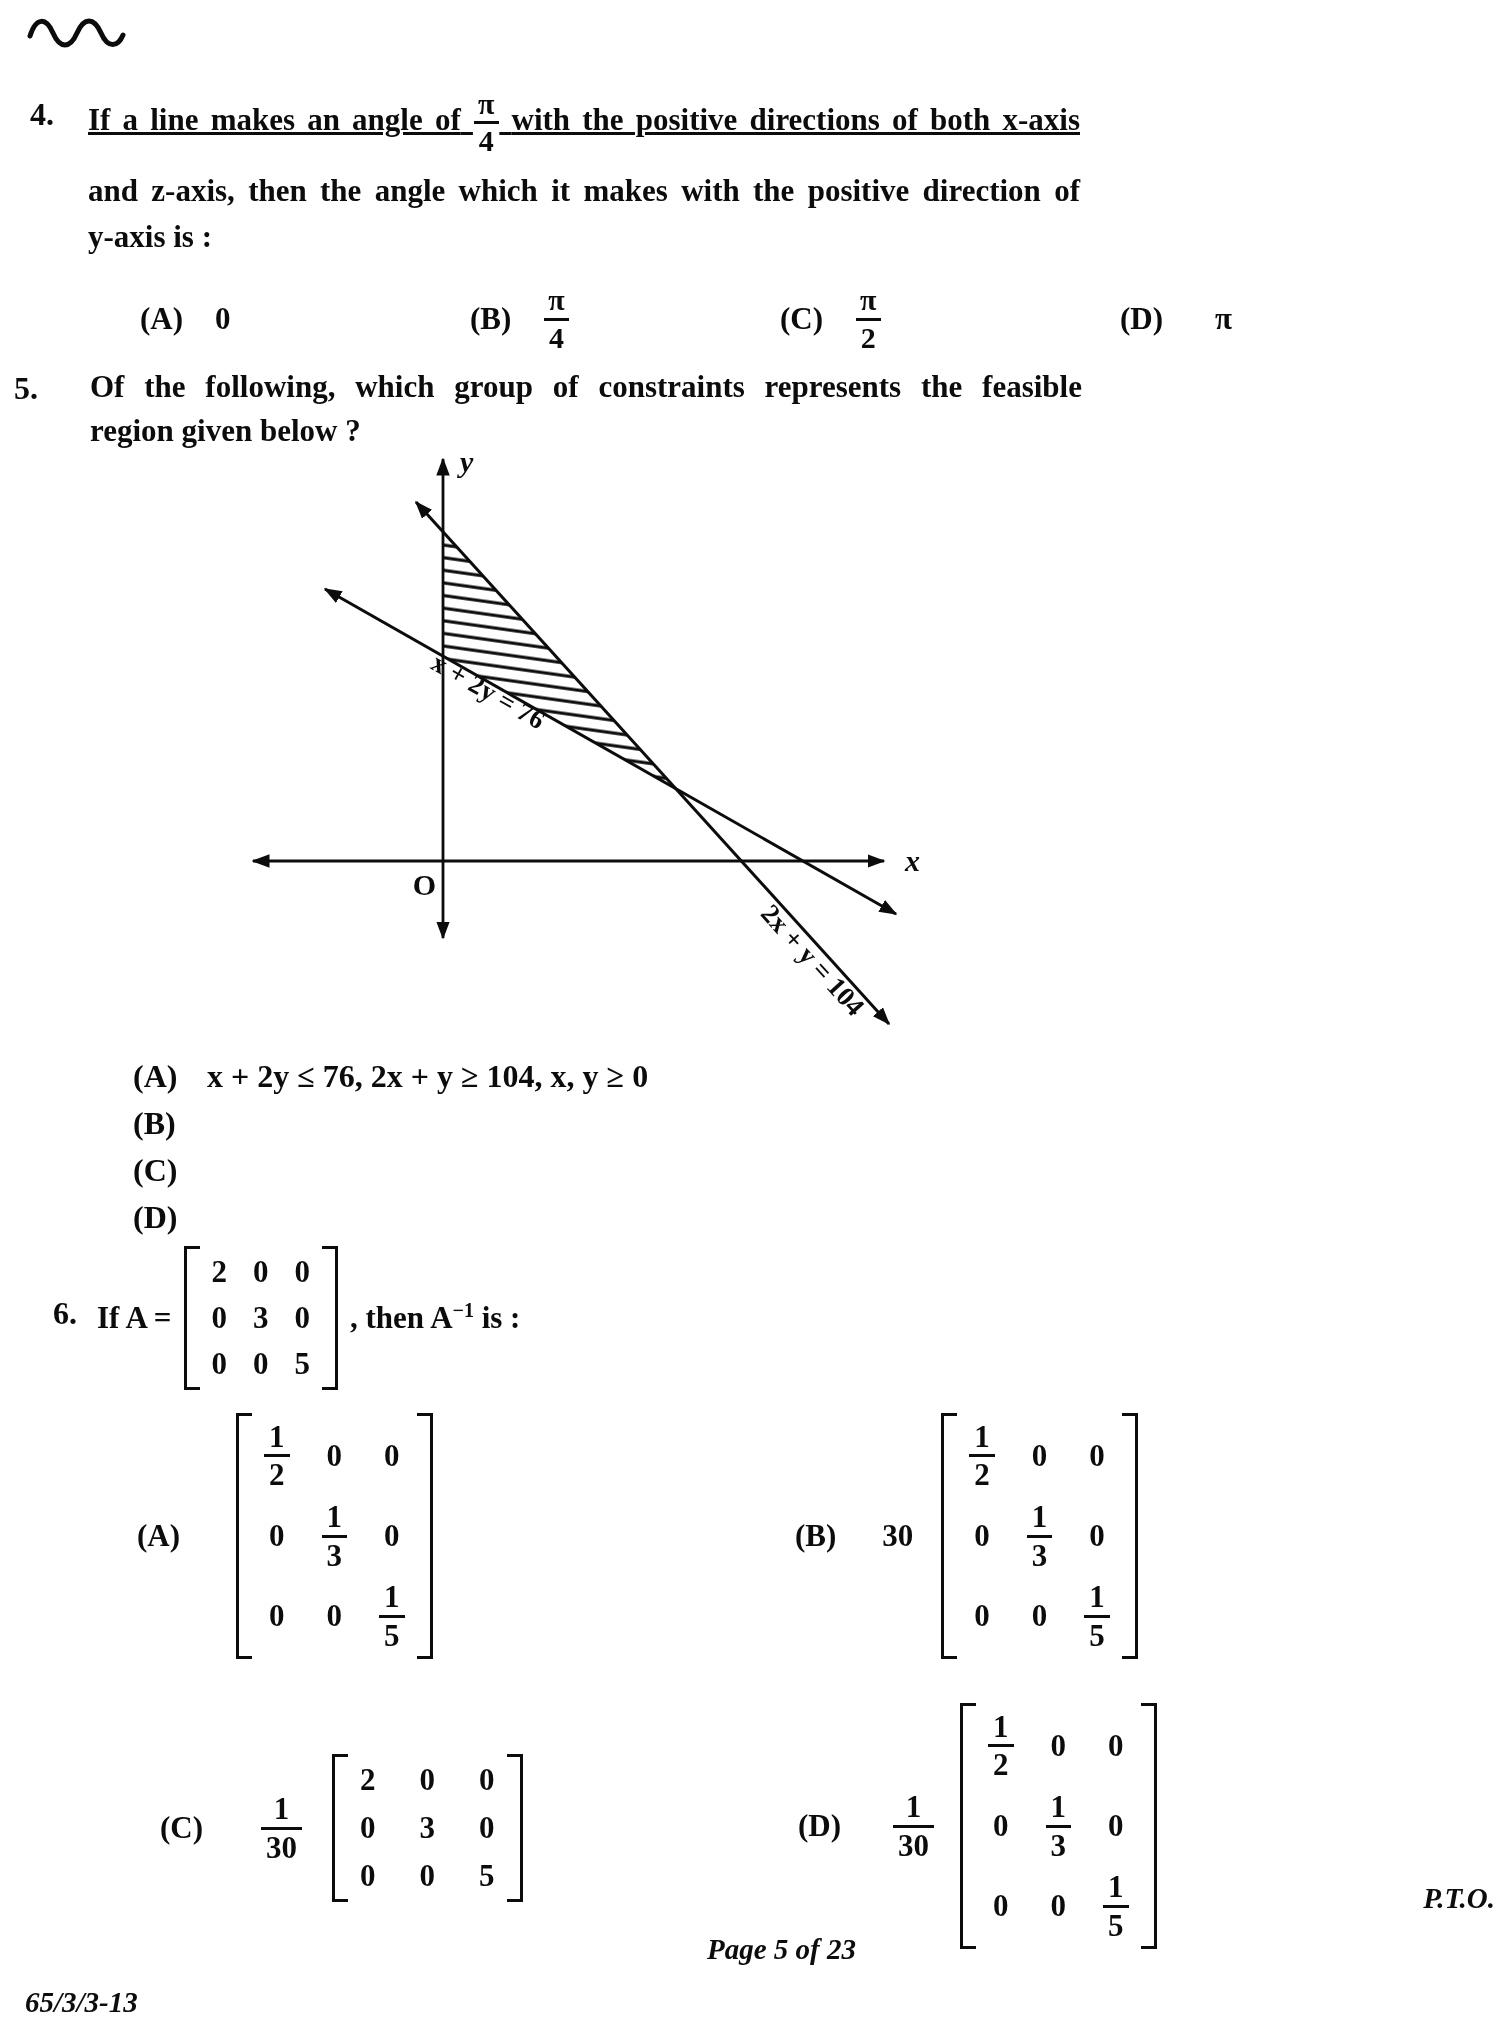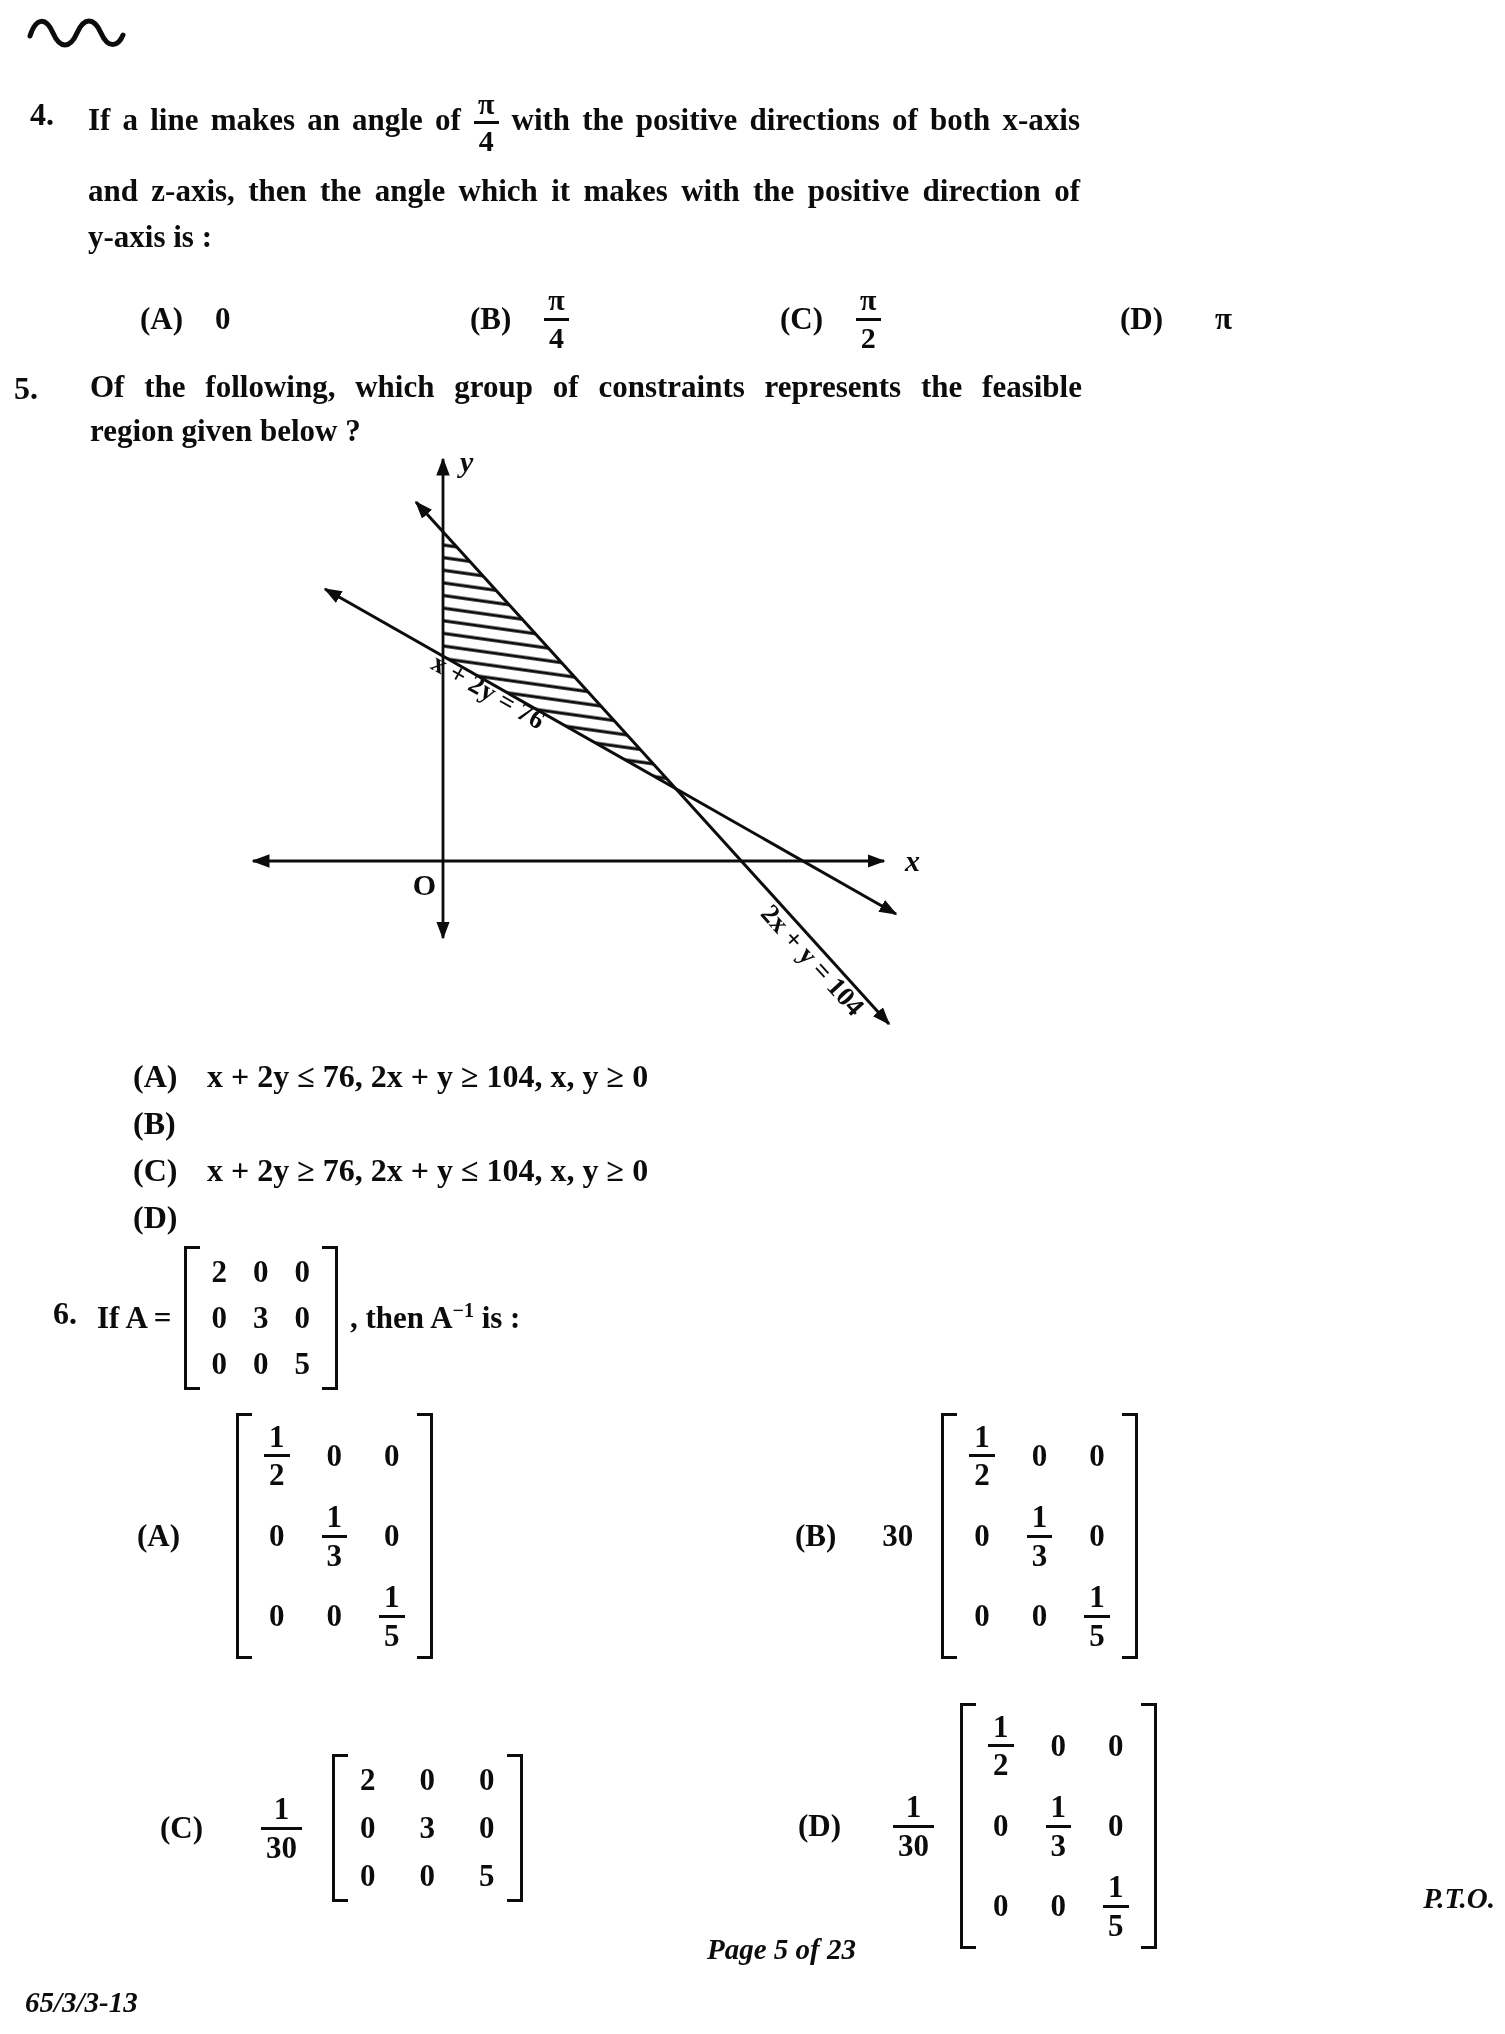--- a/index.html
+++ b/index.html
@@ -16,21 +16,21 @@
   .abs{position:absolute;}
   .qnum{font-size:32px;}
   .qtext{font-size:31px;}
   .jline{text-align:justify;text-align-last:justify;}
   .frac{display:inline-flex;flex-direction:column;align-items:center;vertical-align:middle;line-height:1.02;}
   .frac .num{padding:0 5px 2px 5px;}
   .frac .den{border-top:3px solid #0c0c0c;padding:2px 5px 0 5px;}
   .tfrac{font-size:30px;}
   
   .q4text{width:992px;}
-  .q4l1{line-height:96px;height:96px;}
+  .q4l1{line-height:96px;height:96px;text-decoration:underline;}
   .q4l2{line-height:46px;height:46px;}
   .q4l3{line-height:46px;height:46px;text-align:left;}
   .optrow-item{display:flex;align-items:center;gap:32px;font-size:31px;position:absolute;height:72px;}
   
   .q5row{position:absolute;display:flex;align-items:center;gap:14px;font-size:32px;height:46px;white-space:nowrap;}
   
   .matrix{display:inline-flex;align-items:stretch;}
   .bl,.br{width:13px;}
   .bl{border:3.5px solid #0c0c0c;border-right:none;}
   .br{border:3.5px solid #0c0c0c;border-left:none;}
@@ -128,21 +128,20 @@
   <div>
     <div class="q5row" style="left:133px;top:1053px">
       <span style="width:60px">(A)</span>
       <span>x + 2y ≤ 76, 2x + y ≥ 104, x, y ≥ 0</span>
     </div>
     <div class="q5row" style="left:133px;top:1100px">
       <span style="width:60px">(B)</span>
     </div>
     <div class="q5row" style="left:133px;top:1147px">
       <span style="width:60px">(C)</span>
-      <span>x + 2y ≥ 76, 2x + y ≤ 104, x, y ≥ 0</span>
     </div>
     <div class="q5row" style="left:133px;top:1194px">
       <span style="width:60px">(D)</span>
     </div>
   </div>
 
   <div class="abs qnum" style="left:53px;top:1295px">6.</div>
 
   <div class="abs q6line" style="left:97px;top:1232px;height:172px">
     <span>If A =</span>

